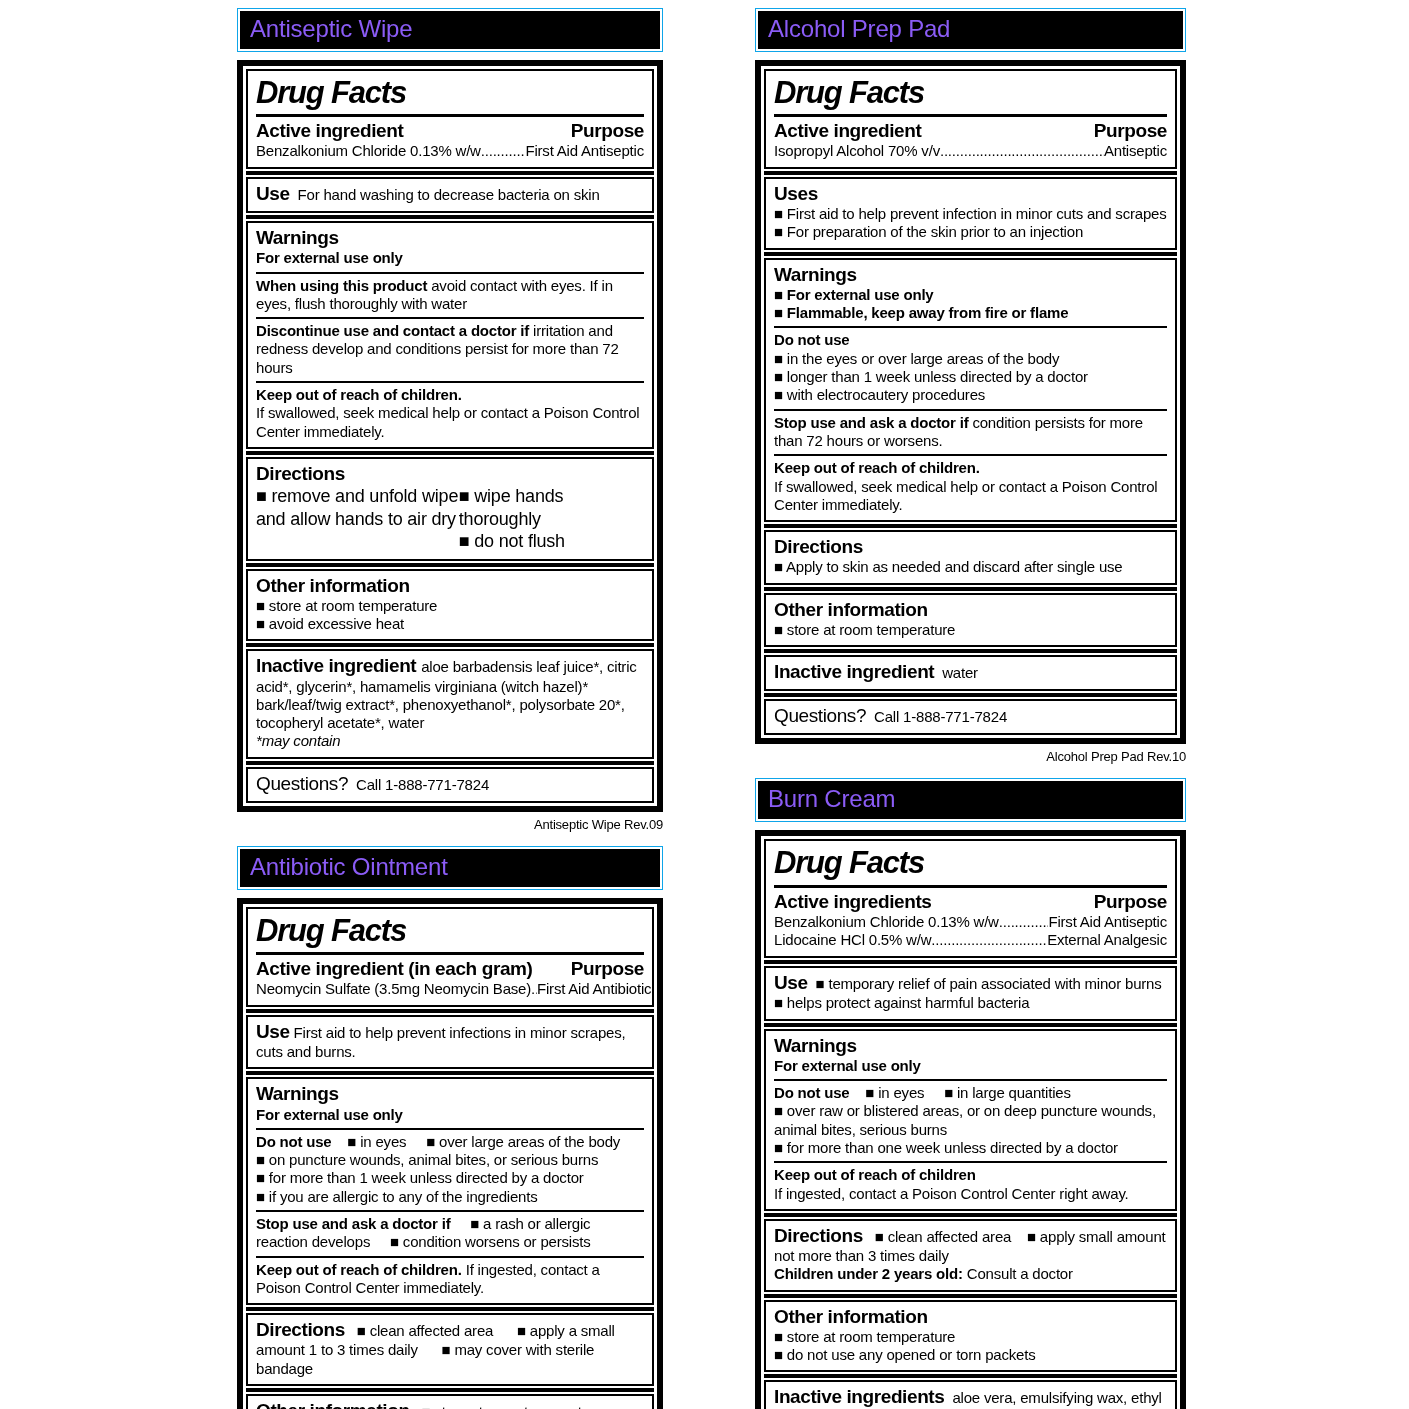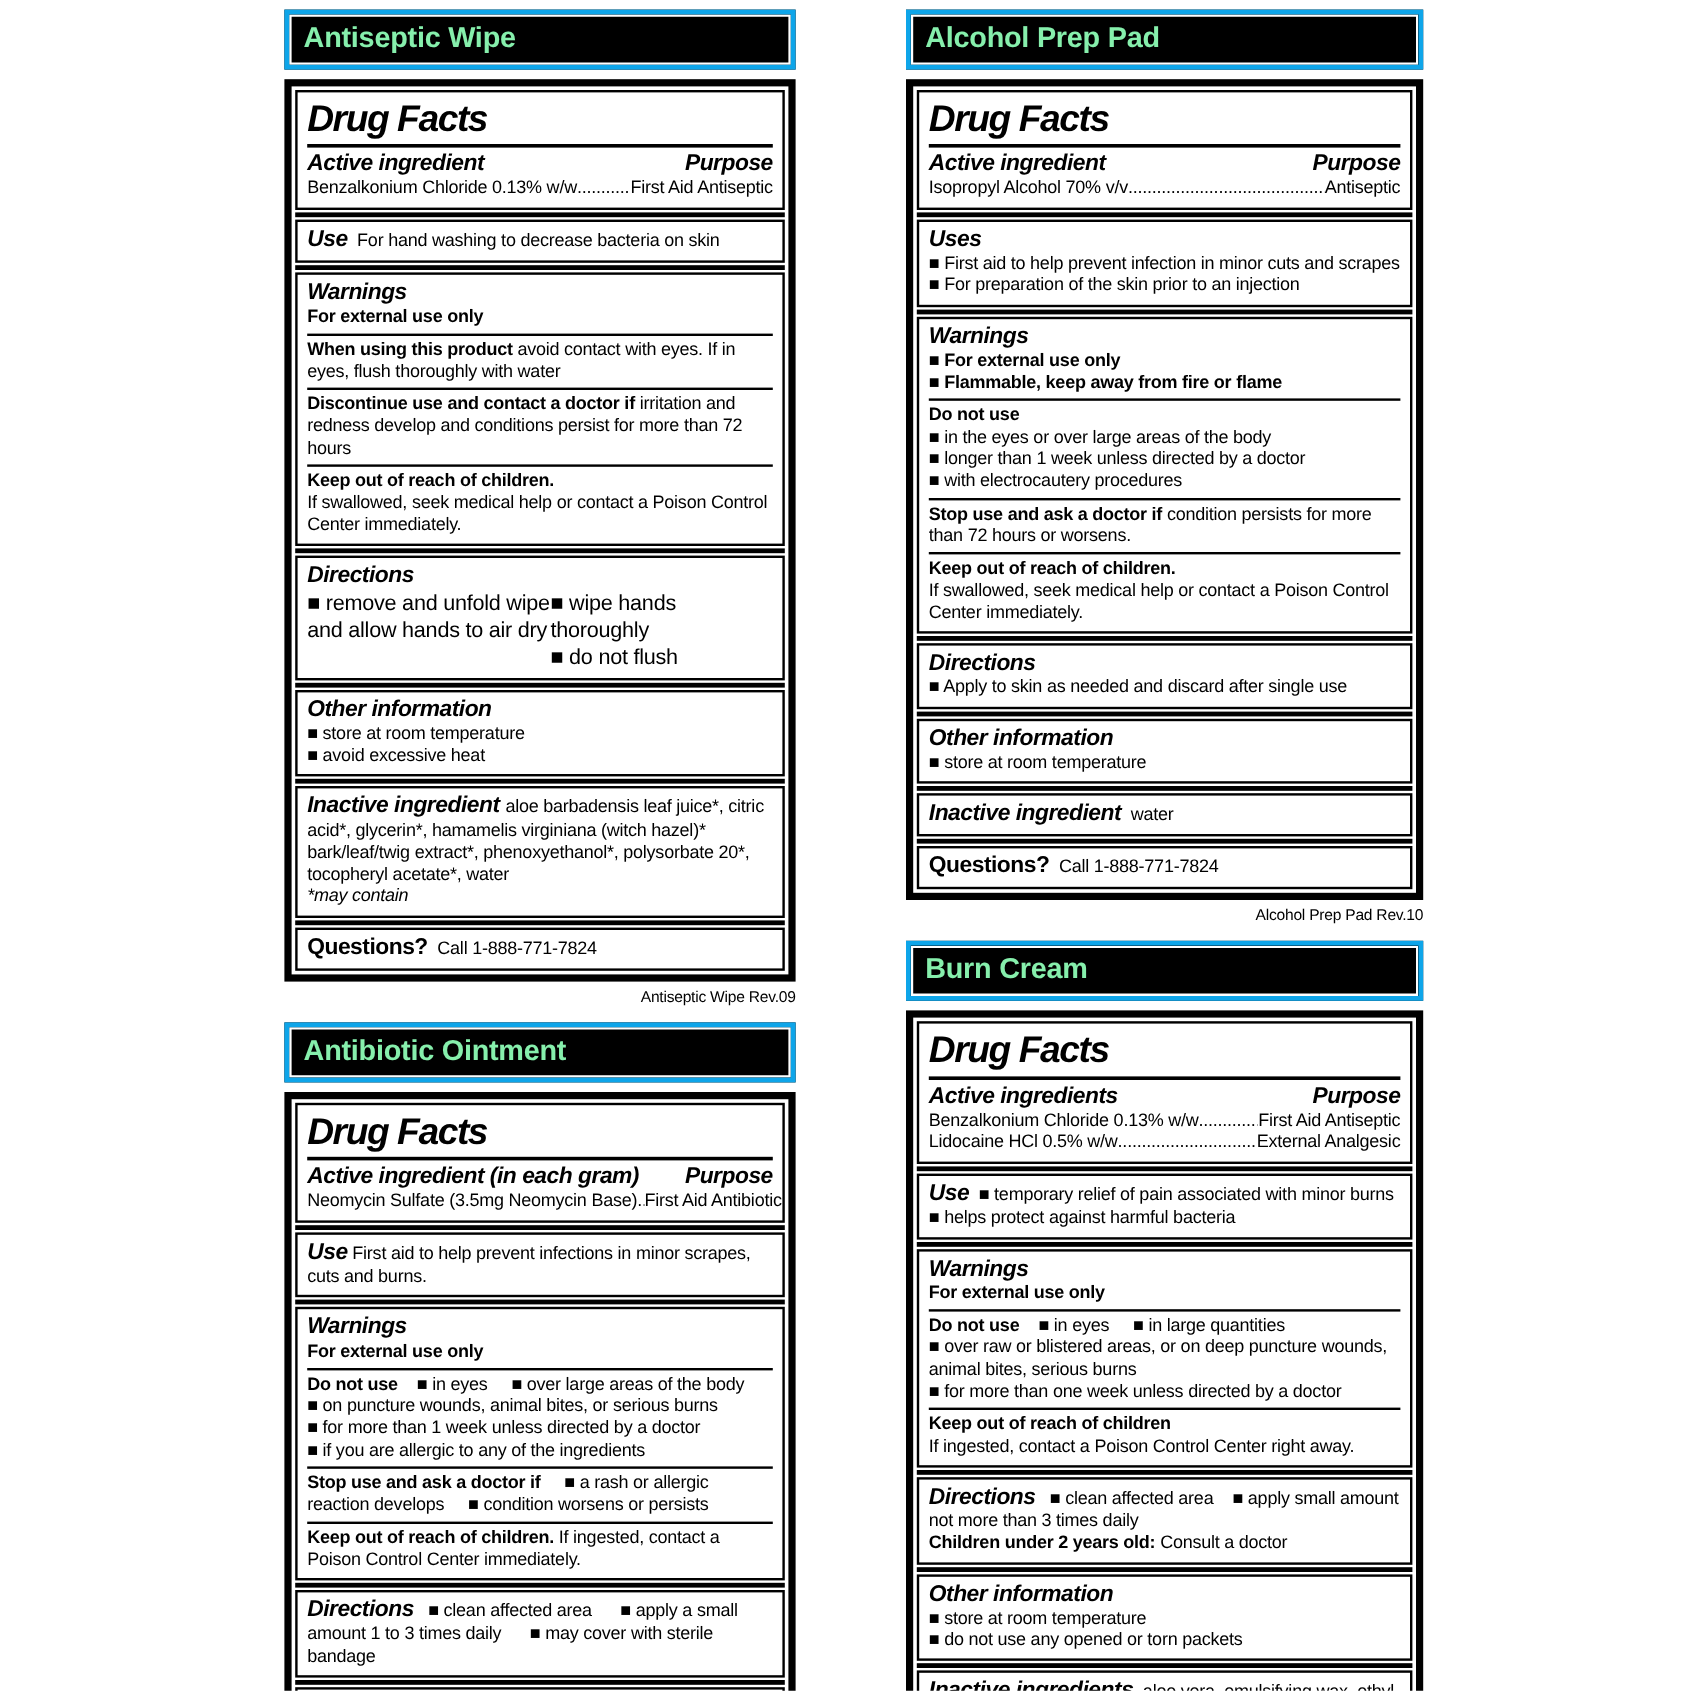--- a/index.html
+++ b/index.html
@@ -6,30 +6,30 @@
   html,body{background:#fff}
   body{width:1409px;height:1409px;position:relative;overflow:hidden;
        font-family:"Liberation Sans","DejaVu Sans",sans-serif;color:#000}
   .page{display:flex;padding-top:8px;padding-left:237px;gap:92px}
   .col{display:flex;flex-direction:column}
   .col-left{width:426px}
   .col-right{width:431px}
   .panel{display:block}
   .panel+.panel{margin-top:14px}
   .panel.first{min-height:696px}
-  .titlebar{background:#000;border:4px solid #0ea5e9;box-shadow:inset 0 0 0 2px #fff;
-            color:#86efac;font-weight:bold;font-size:24px;letter-spacing:-0.2px;
+  .titlebar{background:#000;border:1px solid #0ea5e9;box-shadow:inset 0 0 0 2px #fff;
+            color:#8b5cf6;font-weight:normal;font-size:24px;letter-spacing:-0.2px;
             padding:6px 12px 8px}
   .dfbox{border:6px solid #000;padding:3px;margin-top:8px;background:#fff}
   .sec{border:2px solid #000;padding:3px 8px 6px;background:#fff}
   .sep{height:4px;background:#000;margin:2px 0}
   .row{white-space:pre-wrap;font-size:15px;line-height:1.22;letter-spacing:-0.2px}
   .t-h1{font-size:31px;font-weight:bold;font-style:italic;letter-spacing:-1.2px;line-height:1.2}
-  .t-h3{font-size:19px;font-weight:bold;font-style:italic;letter-spacing:-0.4px}
-  .t-hq{font-size:19px;font-weight:bold;letter-spacing:-0.4px}
+  .t-h3{font-size:19px;font-weight:bold;letter-spacing:-0.4px}
+  .t-hq{font-size:19px;font-weight:normal;letter-spacing:-0.4px}
   .t-b{font-weight:bold}
   .t-n{}
   .t-i{font-style:italic}
   .rule1{border-top:2px solid #000;margin:4px 0 3px}
   .rule2{border-top:3px solid #000;margin:3px 0 3px}
   .split{display:flex;justify-content:space-between;align-items:baseline;margin-top:1px}
   .dotrow{display:flex;align-items:center;font-size:15px;line-height:1.25;letter-spacing:-0.2px}
   .dotrow .leader{flex:1 1 auto;overflow:hidden;white-space:nowrap;min-width:6px}
   .dotrow .lft,.dotrow .rgt{white-space:nowrap}
   .colrow{display:flex;font-size:18px;line-height:1.25;letter-spacing:-0.2px}

